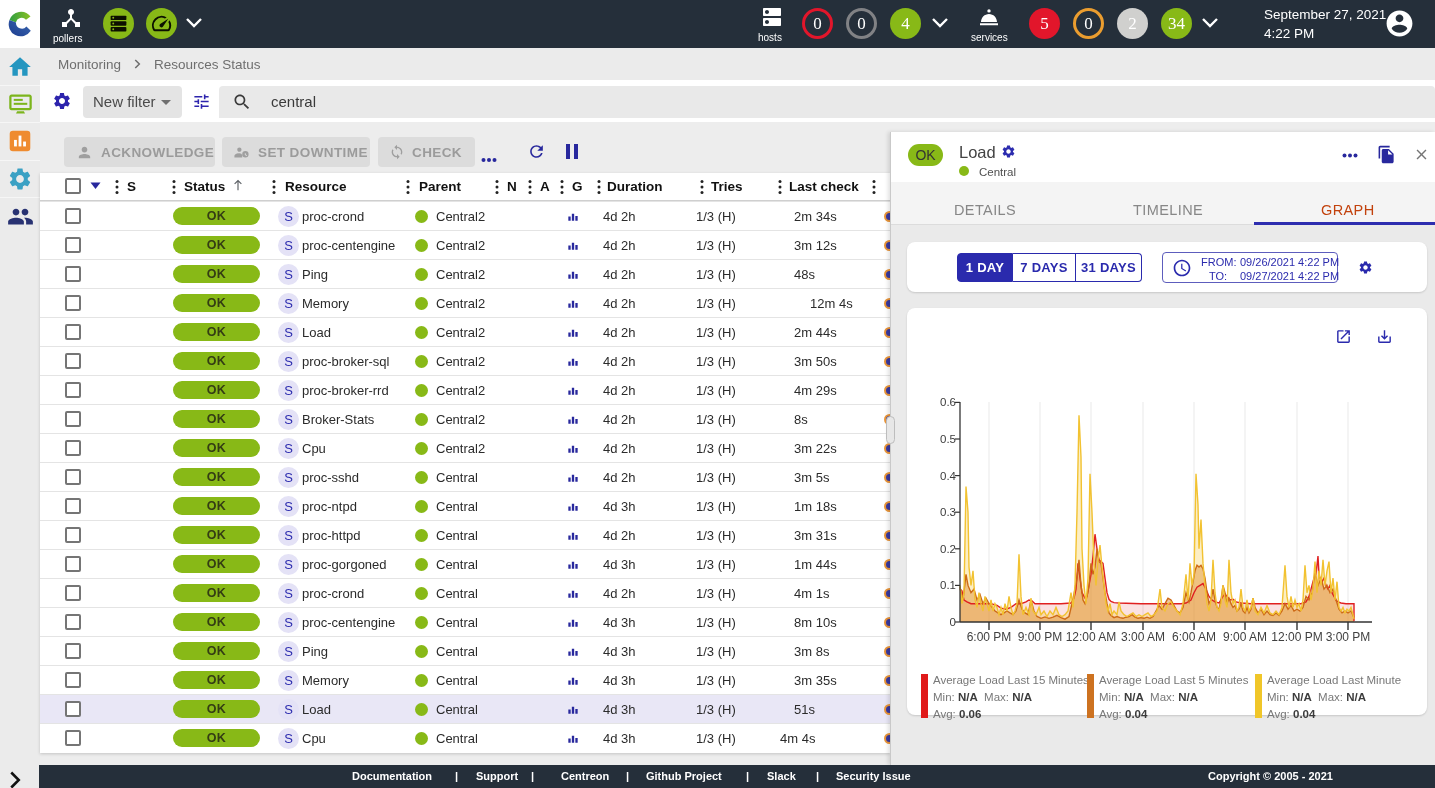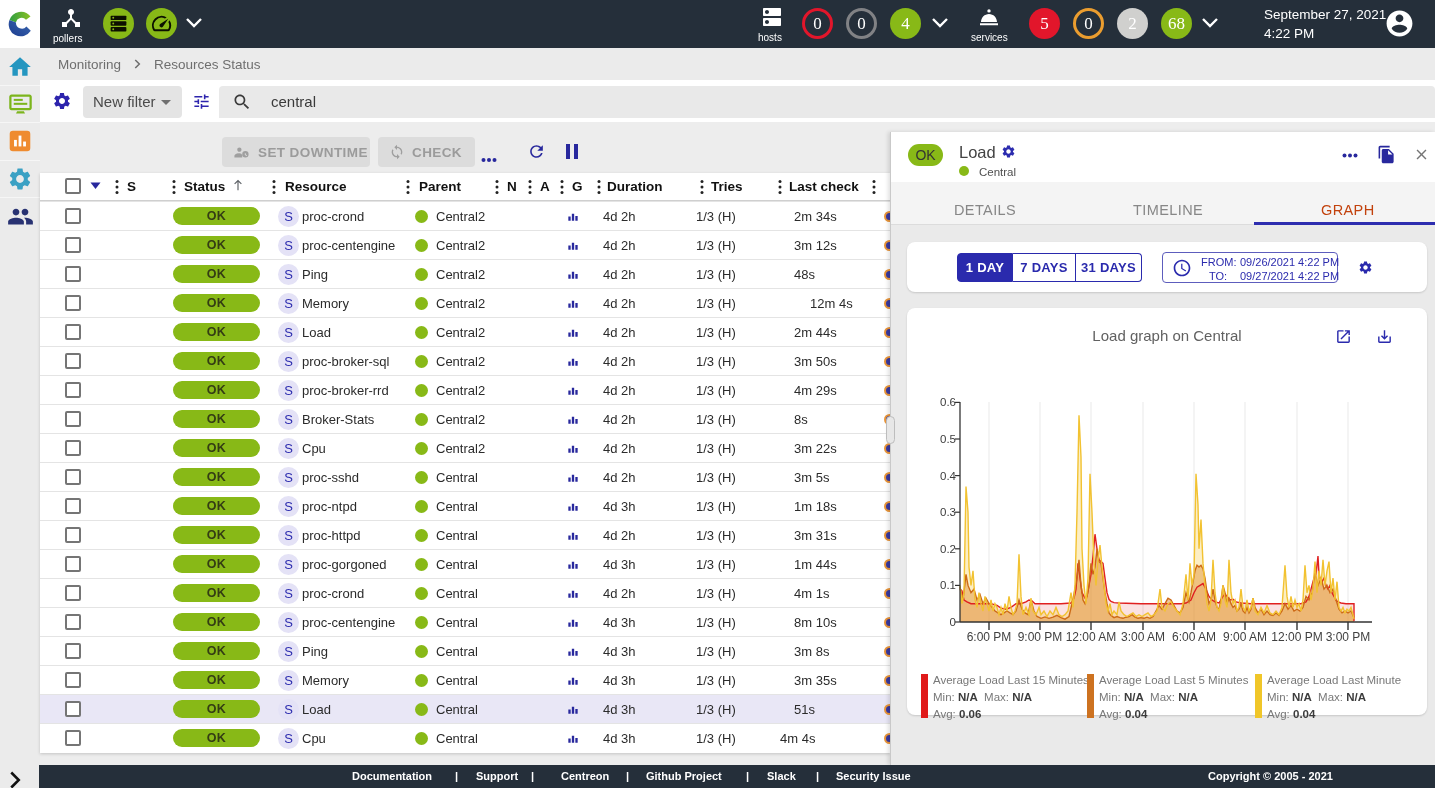--- a/index.html
+++ b/index.html
@@ -75,21 +75,21 @@
       <path d="M2 3l7 7 7-7" stroke="#fff" stroke-width="2.4" fill="none"></path>
     </svg>
 
   <svg class="abs" style="left:977px;top:6px" width="24" height="24" viewBox="0 0 24 24">
       <path d="M12 3.2a1.7 1.7 0 1 1 0 3.4a1.7 1.7 0 0 1 0-3.4z M4 16c0-4.4 3.6-8 8-8s8 3.6 8 8z M3 17.3h18v2h-18z" fill="#fff"></path>
     </svg>
   <div class="abs toplabel" style="left:971px;top:32px">services</div>
   <div class="abs badge" style="left:1029px;top:8px;background:#e2162b">5</div>
   <div class="abs badge" style="left:1073px;top:8px;border:3px solid #eb9d2f">0</div>
   <div class="abs badge" style="left:1117px;top:8px;background:#d0d0ce">2</div>
-  <div class="abs badge" style="left:1161px;top:8px;background:#88b917">68</div>
+  <div class="abs badge" style="left:1161px;top:8px;background:#88b917">34</div>
   <svg class="abs" style="left:1201px;top:16px" width="18" height="14" viewBox="0 0 18 14">
       <path d="M2 3l7 7 7-7" stroke="#fff" stroke-width="2.4" fill="none"></path>
     </svg>
   <div class="abs nowrap" style="left:1264px;top:7px;color:#fff;font-size:13.5px">September 27, 2021</div>
   <div class="abs" style="left:1264px;top:26px;color:#fff;font-size:13.5px">4:22 PM</div>
   <svg class="abs" style="left:1384px;top:8px" width="31" height="31" viewBox="0 0 24 24">
       <path d="M12 2C6.48 2 2 6.48 2 12s4.48 10 10 10 10-4.48 10-10S17.52 2 12 2zm0 3c1.66 0 3 1.34 3 3s-1.34 3-3 3-3-1.34-3-3 1.34-3 3-3zm0 14.2c-2.5 0-4.71-1.28-6-3.22.03-1.99 4-3.08 6-3.08 1.99 0 5.97 1.09 6 3.08-1.29 1.94-3.5 3.22-6 3.22z" fill="#fff"></path>
     </svg>
 </div>
 <div id="logobox">
@@ -170,20 +170,26 @@
     </svg>
   <div style="position:absolute;left:179px;top:6px;width:1216px;height:32px;background:#e9e9e9;border-radius:4px 4px 0 0">
     <svg style="position:absolute;left:13px;top:6px" width="20" height="20" viewBox="0 0 24 24">
         <path d="M15.5 14h-.79l-.28-.27C15.41 12.59 16 11.11 16 9.5 16 5.91 13.09 3 9.5 3S3 5.91 3 9.5 5.91 16 9.5 16c1.61 0 3.09-.59 4.23-1.57l.27.28v.79l5 4.99L20.49 19l-4.99-5zm-6 0C7.01 14 5 11.99 5 9.5S7.01 5 9.5 5 14 7.01 14 9.5 11.99 14 9.5 14z" fill="#3a3a3a"></path>
       </svg>
     <span style="position:absolute;left:52px;top:7px;font-size:15px;color:#3a3a3a">central</span>
   </div>
 </div>
 <div id="content">
 
+  <div class="toolbtn" style="left:24px;width:151px">
+    <svg style="margin-left:12px" width="17" height="17" viewBox="0 0 24 24">
+        <path d="M12 12c2.21 0 4-1.79 4-4s-1.79-4-4-4-4 1.79-4 4 1.79 4 4 4zm0 2c-2.67 0-8 1.34-8 4v2h16v-2c0-2.66-5.33-4-8-4z" fill="#9f9f9f"></path>
+      </svg>
+    <span style="margin-left:8px">ACKNOWLEDGE</span>
+  </div>
   <div class="toolbtn" style="left:182px;width:148px">
     <svg style="margin-left:11px" width="17" height="17" viewBox="0 0 24 24">
         <path d="M9 11c1.66 0 3-1.34 3-3S10.66 5 9 5 6 6.34 6 8s1.34 3 3 3zm0 2c-2.33 0-7 1.17-7 3.5V19h11v-2.5c0-2.33-1.67-3.5-4-3.5zm8.5-3a4.5 4.5 0 1 0 0 9 4.5 4.5 0 0 0 0-9zm.5 4.8l2 1.2-.7 1.1-2.6-1.5V13h1.3z" fill="#9f9f9f"></path>
       </svg>
     <span style="margin-left:8px">SET DOWNTIME</span>
   </div>
   <div class="toolbtn" style="left:338px;width:97px">
     <svg style="margin-left:11px" width="16" height="16" viewBox="0 0 24 24">
         <path d="M12 4V1L8 5l4 4V6c3.31 0 6 2.69 6 6 0 1.01-.25 1.97-.7 2.8l1.46 1.46A7.93 7.93 0 0 0 20 12c0-4.42-3.58-8-8-8zm0 14c-3.31 0-6-2.69-6-6 0-1.01.25-1.97.7-2.8L5.24 7.74A7.93 7.93 0 0 0 4 12c0 4.42 3.58 8 8 8v3l4-4-4-4v3z" fill="#9f9f9f"></path>
       </svg>
@@ -602,21 +608,20 @@
         <span class="nowrap" style="position:absolute;left:38px;top:3px;font-size:11px;color:#2a2aad">FROM:</span>
         <span class="nowrap" style="position:absolute;left:77px;top:3px;font-size:11px;color:#2a2aad">09/26/2021 4:22 PM</span>
         <span class="nowrap" style="position:absolute;left:46px;top:16.5px;font-size:11px;color:#2a2aad">TO:</span>
         <span class="nowrap" style="position:absolute;left:77px;top:16.5px;font-size:11px;color:#2a2aad">09/27/2021 4:22 PM</span>
       </div>
       <svg style="position:absolute;left:451px;top:18px" width="15" height="15" viewBox="0 0 24 24">
           <path d="M19.14 12.94c.04-.3.06-.61.06-.94 0-.32-.02-.64-.07-.94l2.03-1.58c.18-.14.23-.41.12-.61l-1.92-3.32c-.12-.22-.37-.29-.59-.22l-2.39.96c-.5-.38-1.03-.7-1.62-.94l-.36-2.54c-.04-.24-.24-.41-.48-.41h-3.84c-.24 0-.43.17-.47.41l-.36 2.54c-.59.24-1.13.57-1.62.94l-2.39-.96c-.22-.08-.47 0-.59.22L2.74 8.87c-.12.21-.08.47.12.61l2.03 1.58c-.05.3-.09.63-.09.94s.02.64.07.94l-2.03 1.58c-.18.14-.23.41-.12.61l1.92 3.32c.12.22.37.29.59.22l2.39-.96c.5.38 1.03.7 1.62.94l.36 2.54c.05.24.24.41.48.41h3.84c.24 0 .44-.17.47-.41l.36-2.54c.59-.24 1.13-.56 1.62-.94l2.39.96c.22.08.47 0 .59-.22l1.92-3.32c.12-.22.07-.47-.12-.61l-2.01-1.58zM12 15.6c-1.98 0-3.6-1.62-3.6-3.6s1.62-3.6 3.6-3.6 3.6 1.62 3.6 3.6-1.62 3.6-3.6 3.6z" fill="#2a2aad"></path>
         </svg>
     </div>
     <div class="card" style="top:176px;height:407px">
-      <div style="position:absolute;left:0;top:19px;width:520px;text-align:center;font-size:15px;color:#616161">Load graph on Central</div>
       <svg style="position:absolute;left:428px;top:20px" width="17" height="17" viewBox="0 0 24 24">
           <path d="M19 19H5V5h7V3H5c-1.11 0-2 .9-2 2v14c0 1.1.89 2 2 2h14c1.1 0 2-.9 2-2v-7h-2v7zM14 3v2h3.59l-9.83 9.83 1.41 1.41L19 6.41V10h2V3h-7z" fill="#2a2aad"></path>
         </svg>
       <svg style="position:absolute;left:469px;top:20px" width="17" height="17" viewBox="0 0 24 24">
           <path d="M19 12v7H5v-7H3v7c0 1.1.9 2 2 2h14c1.1 0 2-.9 2-2v-7h-2zm-6 .67l2.59-2.58L17 11.5l-5 5-5-5 1.41-1.41L11 12.67V3h2v9.67z" fill="#2a2aad"></path>
         </svg>
       <svg style="position:absolute;left:0;top:0" width="520" height="407" viewBox="906 308 520 407" shape-rendering="auto">
         <g transform="translate(0,0)">
           <line x1="988" y1="402" x2="988" y2="622" stroke="#e9e9e9" stroke-width="1"></line>
             <line x1="1039" y1="402" x2="1039" y2="622" stroke="#e9e9e9" stroke-width="1"></line>

